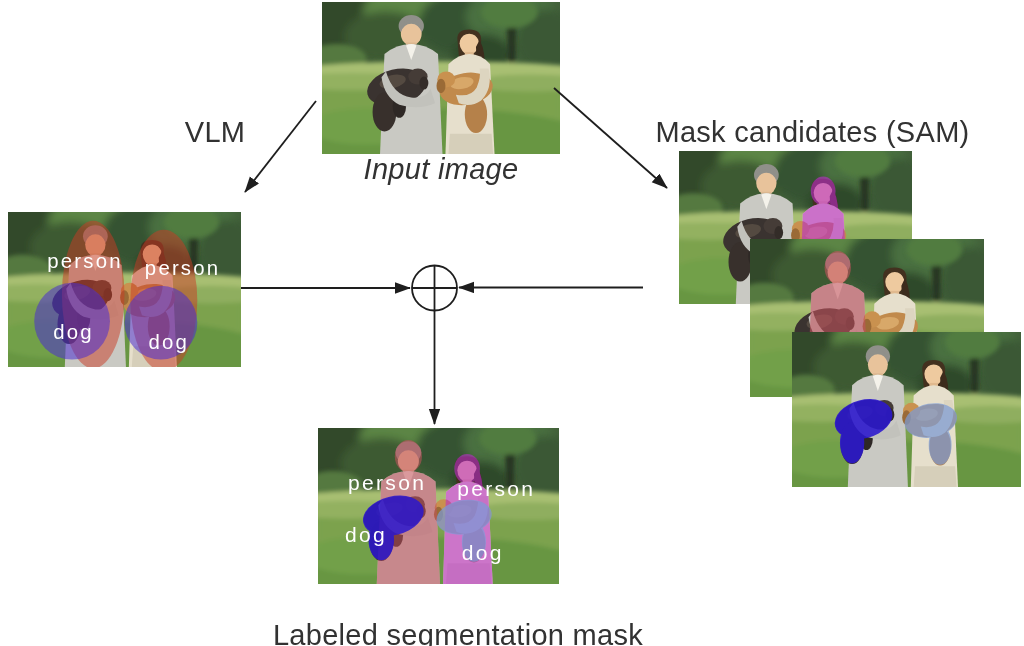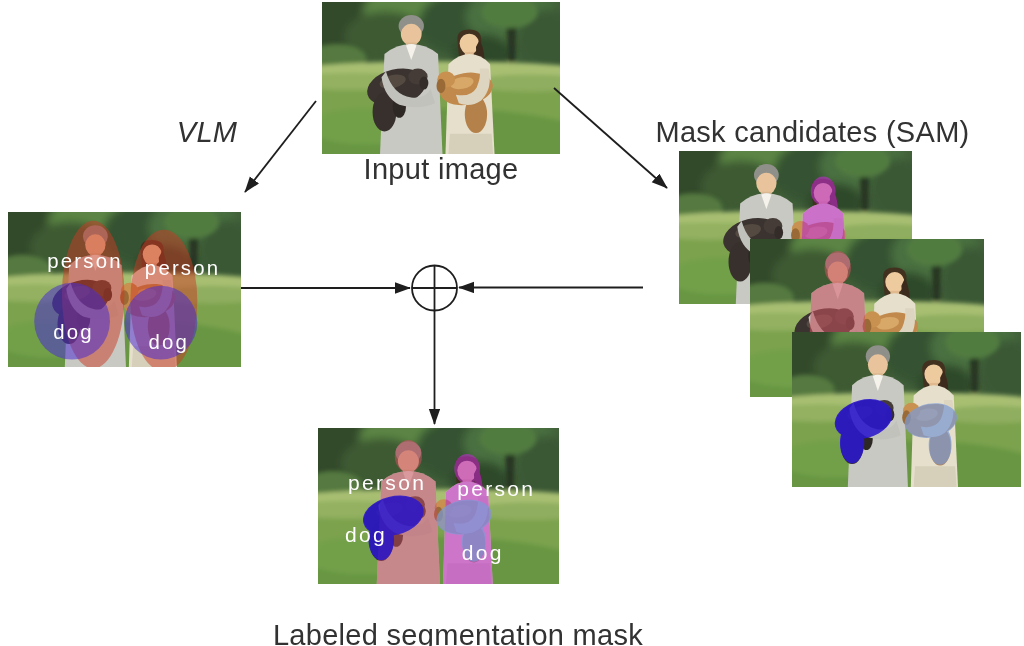--- a/index.html
+++ b/index.html
@@ -8,22 +8,22 @@
     font-family:"Liberation Sans",sans-serif;overflow:hidden;
   }
   .caption{
     position:absolute;font-size:29px;line-height:1.15;color:#323232;
     text-align:center;white-space:nowrap;letter-spacing:0.3px;
   }
   .photo{position:absolute;}
   .photo svg{display:block;width:100%;height:100%;}
   #connectors{position:absolute;left:0;top:0;pointer-events:none;z-index:6;}
   #input-photo   {left:322px;top:2px;  width:238px;height:152px;z-index:1;}
-  #cap-input     {left:322px;top:153px;width:238px;}
-  #lbl-vlm       {left:152px;top:116px;width:110px;font-style:italic;}
+  #cap-input     {left:322px;top:153px;width:238px;font-style:italic;}
+  #lbl-vlm       {left:160px;top:116px;width:110px;}
   #cap-sam       {left:645px;top:116px;width:335px;}
   #vlm-photo     {left:8px;  top:212px;width:233px;height:155px;z-index:1;}
   #cap-vlm-mask  {left:0px;  top:369px;width:252px;}
   #lbl-fusion    {left:385px;top:225px;width:110px;}
   #sam1          {left:679px;top:151px;width:233px;height:153px;z-index:1;}
   #sam2          {left:750px;top:239px;width:234px;height:158px;z-index:2;}
   #sam3          {left:792px;top:332px;width:229px;height:155px;z-index:3;}
   #labeled-photo {left:318px;top:428px;width:241px;height:156px;z-index:1;}
   #cap-labeled   {left:258px;top:592px;width:400px;margin-top:27px;}
   .mask-label{font-family:"Liberation Sans",sans-serif;font-size:28px;letter-spacing:3px;}

